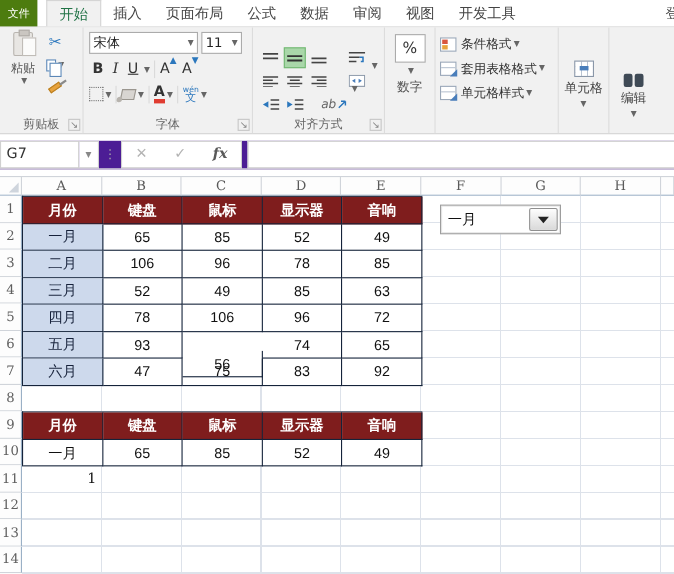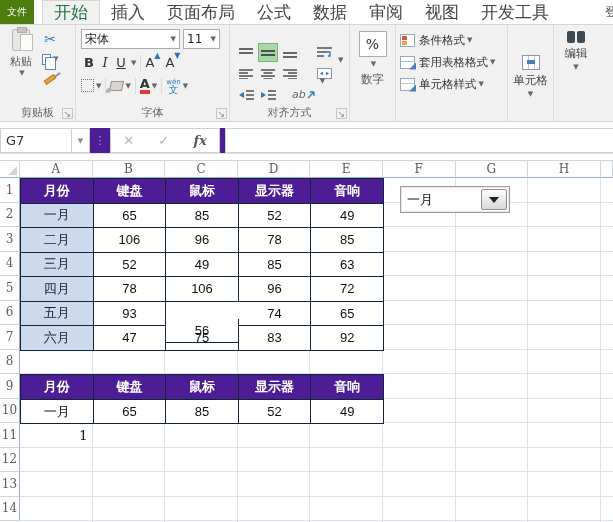--- a/index.html
+++ b/index.html
@@ -2,21 +2,21 @@
 <html><head>
 <meta charset="utf-8">
 <style>
   * { margin:0; padding:0; box-sizing:border-box; }
   html,body { width:613px; height:522px; overflow:hidden; }
   body { font-family:"DejaVu Sans", sans-serif; font-size:12px; background:#fff; position:relative; }
 
   
   #tabbar { position:absolute; left:0; top:0; width:613px; height:25px; background:#fff; display:flex; align-items:stretch; border-bottom:1px solid #d5d5d5; }
   #file-tab { background:#4d7c0f; color:#fff; padding:0 7px; display:flex; align-items:center; font-size:10px; cursor:pointer; }
-  .tab { padding:0 11px; display:flex; align-items:center; color:#444; font-size:17px; cursor:pointer; }
+  .tab { padding:0 11px; display:flex; align-items:center; color:#444; font-size:13px; cursor:pointer; }
   .tab.active { color:#217346; background:#f1f1f1; border:1px solid #d5d5d5; border-bottom:none; margin-left:8px; }
   #signin { margin-left:auto; display:flex; align-items:center; color:#444; font-size:12.5px; padding-left:6px; width:14px; overflow:hidden; }
 
   
   #ribbon { position:absolute; left:0; top:25px; width:613px; height:97px; background:#f1f1f1; border-bottom:1px solid #d5d5d5; display:flex; }
   .grp { position:relative; border-right:1px solid #dcdcdc; display:flex; flex-direction:column; }
   .grp-label { position:absolute; bottom:1px; left:0; right:0; text-align:center; font-size:11px; color:#666; height:15px; line-height:15px; }
   .launcher { position:absolute; right:2px; bottom:2px; width:11px; height:11px; color:#8a8a8a; font-size:9px; line-height:11px; text-align:center; border:1px solid #c6c6c6; cursor:pointer; }
   .mini { display:flex; align-items:center; justify-content:center; cursor:pointer; color:#444; }
   .drop { font-size:7px; color:#666; margin-left:2px; }
@@ -79,21 +79,21 @@
   .style-row .txt { font-size:11.5px; color:#333; margin-left:4px; white-space:nowrap; }
   .cf-icon { width:15px; height:13px; position:relative; background:#fff; border:1px solid #9aa7b8; }
   .cf-icon::before { content:""; position:absolute; left:1px; top:1px; width:5px; height:4px; background:#d8553f; }
   .cf-icon::after { content:""; position:absolute; left:1px; bottom:1px; width:5px; height:4px; background:#e8a33d; }
   .grid-brush { width:15px; height:13px; position:relative; background:linear-gradient(#fff,#fff), #fff; border:1px solid #9aa7b8; }
   .grid-brush::before { content:""; position:absolute; left:0; top:4px; right:0; height:1px; background:#b9c4d2; }
   .grid-brush::after { content:""; position:absolute; right:-2px; bottom:-2px; width:7px; height:7px; background:#4a7ebb; clip-path:polygon(0 100%,100% 0,100% 100%); }
 
   
   #grp-cells { width:46px; align-items:center; padding-top:6px;justify-content:center; }
-  #grp-editing { width:44px; align-items:center; padding-top:6px; }
+  #grp-editing { width:44px; align-items:center; padding-top:6px;margin-top:36px; }
   .big-btn { display:flex; flex-direction:column; align-items:center; cursor:pointer; }
   .cells-icon { width:18px; height:15px; border:1px solid #8a97a8; background:
       linear-gradient(#4a7ebb,#4a7ebb) 4px 4px/8px 4px no-repeat,
       repeating-linear-gradient(to right,#fff 0 5px,#b9c4d2 5px 6px),
       repeating-linear-gradient(to bottom,transparent 0 4px,#b9c4d2 4px 5px), #fff; }
   .binoc { width:18px; height:12px; position:relative; }
   .binoc::before, .binoc::after { content:""; position:absolute; top:0; width:8px; height:12px; background:#3f4a56; border-radius:2px; }
   .binoc::before { left:0; } .binoc::after { right:0; }
   .big-btn .txt { font-size:11.5px; color:#444; margin-top:3px; white-space:nowrap; }
   .big-btn .drop { margin:2px 0 0 0; }
@@ -115,21 +115,21 @@
   #corner-cell { width:20px; position:relative; cursor:pointer; }
   #corner-cell::after { content:""; position:absolute; right:2px; bottom:2px; border-left:9px solid transparent; border-bottom:9px solid #cfd5dd; }
   #row-header-col { position:absolute; left:0; top:18px; width:20px; }
   .rowhdr { width:20px; border-right:1px solid #9ab0c6; border-bottom:1px solid #d0d4da; display:flex; align-items:center; justify-content:center; color:#5f5f5f; font-size:12px; font-family:"DejaVu Serif", serif; background:#fdfdfd; cursor:pointer; }
   #grid-bg { position:absolute; left:20px; top:18px; right:0; bottom:0;
     background:
       repeating-linear-gradient(to right, transparent 0 71.6px, #dde2ea 71.6px 72.6px),
       repeating-linear-gradient(to bottom, transparent 0 23.53px, #dde2ea 23.53px 24.53px); }
   .xl-table { position:absolute; border-top:1px solid #15233a; border-left:1px solid #15233a; background:#fff; }
   .cell { position:absolute; border-right:1px solid #15233a; border-bottom:1px solid #15233a; display:flex; align-items:center; justify-content:center; font-size:13px; color:#111; cursor:cell; }
-  .cell.hdr { background:#4c1d95; color:#fff; font-weight:bold; }
+  .cell.hdr { background:#7f1d1d; color:#fff; font-weight:bold; }
   .cell.month { background:#cdd9ec; color:#16213a; }
   .cell.num { font-family:Liberation Sans, sans-serif; }
   #cell-a11 { position:absolute; display:flex; align-items:center; justify-content:flex-end; padding-right:5px; font-size:13px; font-family:"DejaVu Serif", serif; color:#111; cursor:cell; }
 
   
   #month-combo { position:absolute; left:400px; top:26px; width:110px; height:27px; background:#fff; border:1px solid #9d9d9d; box-shadow:0 0 0 1px #e9e9e9 inset; display:flex; align-items:center; cursor:pointer; }
   #month-combo-value { flex:1; padding-left:6px; font-size:13px; color:#111; }
   #month-combo-btn { width:26px; height:21px; margin-right:2px; background:linear-gradient(#fdfdfd,#d9d9d9); border:1px solid #8f8f8f; border-radius:2px; display:flex; align-items:center; justify-content:center; cursor:pointer; }
   .tri-down { width:0; height:0; border-left:5px solid transparent; border-right:5px solid transparent; border-top:6px solid #222; }
   svg.lines { display:block; }

